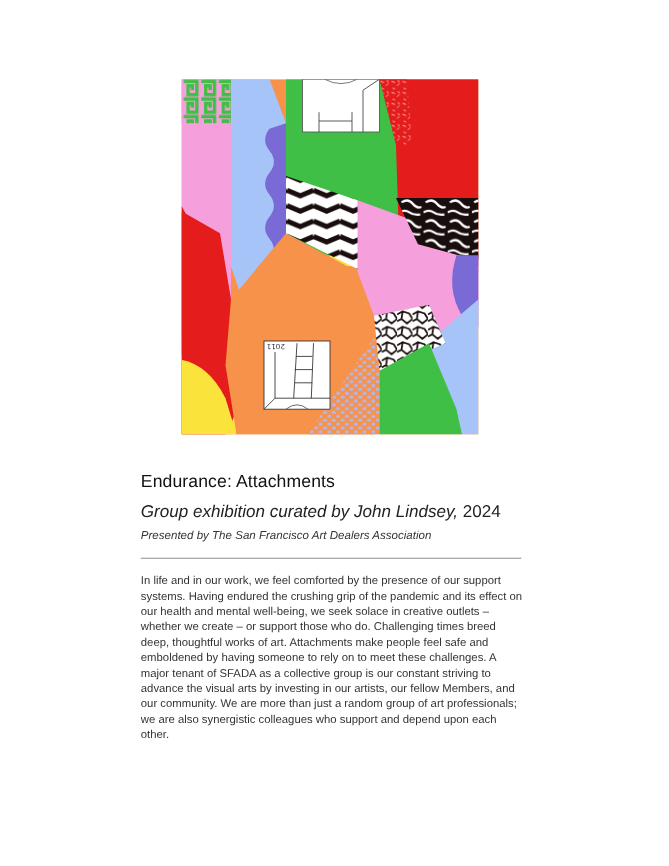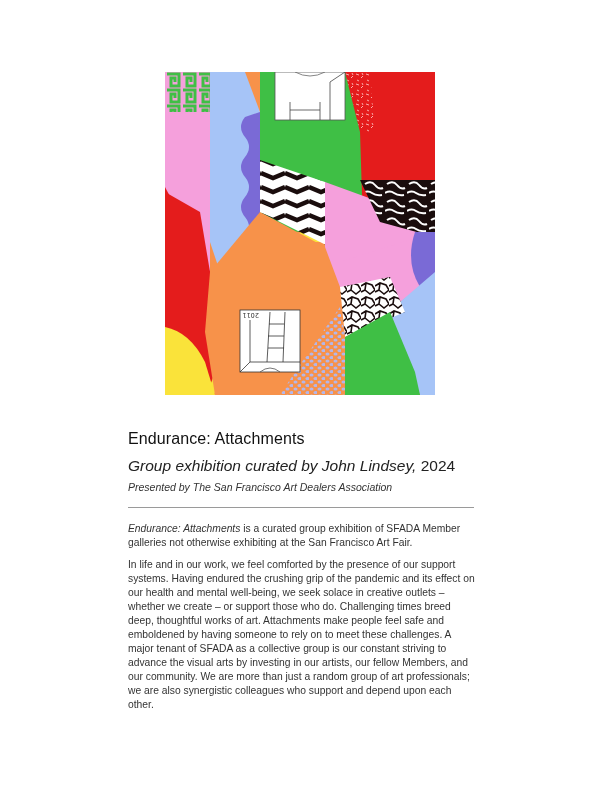--- a/index.html
+++ b/index.html
@@ -122,15 +122,14 @@
     <text x="78" y="247" font-size="6.5" fill="#333" font-family="DejaVu Sans, sans-serif" transform="rotate(180 86 244)">2011</text>
   </svg>
 </div>
 
 <div class="title">Endurance: Attachments</div>
 <div class="subtitle"><em>Group exhibition curated by John Lindsey,</em><span> 2024</span></div>
 <div class="presented">Presented by The San Francisco Art Dealers Association</div>
 <div class="divider"></div>
 
 <div class="body-text">
-  <p><em>Endurance: Attachments</em><span> is a curated group exhibition of SFADA Member galleries not otherwise exhibiting at the San Francisco Art Fair.</span></p>
   <p>In life and in our work, we feel comforted by the presence of our support systems. Having endured the crushing grip of the pandemic and its effect on our health and mental well-being, we seek solace in creative outlets – whether we create – or support those who do. Challenging times breed deep, thoughtful works of art. Attachments make people feel safe and emboldened by having someone to rely on to meet these challenges. A major tenant of SFADA as a collective group is our constant striving to advance the visual arts by investing in our artists, our fellow Members, and our community. We are more than just a random group of art professionals; we are also synergistic colleagues who support and depend upon each other.</p>
 </div>
 
 </body></html>

